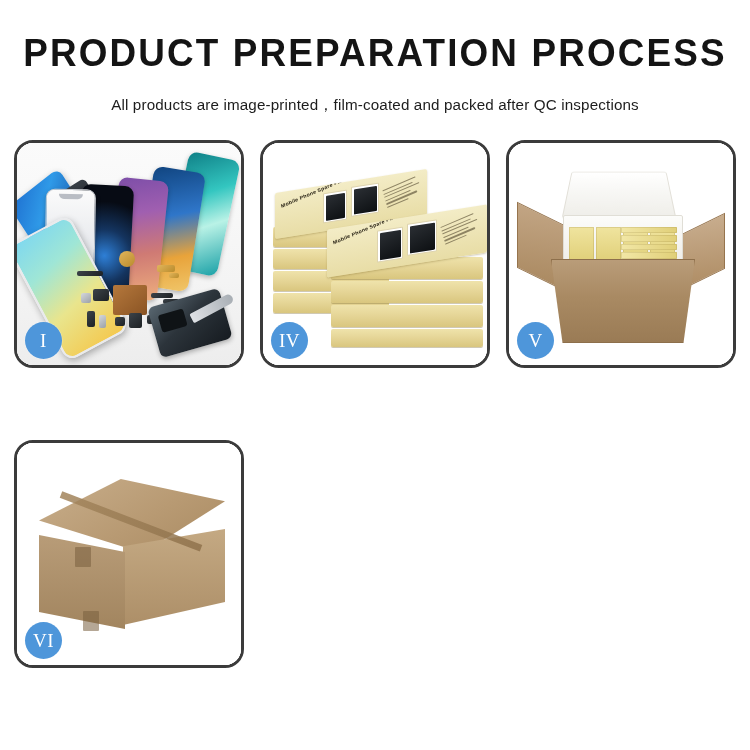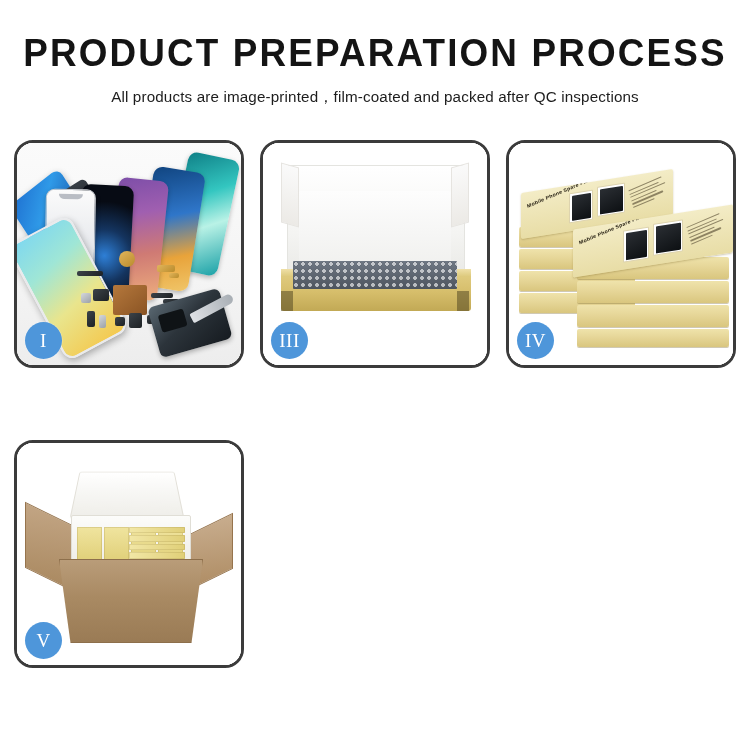--- a/index.html
+++ b/index.html
@@ -25,21 +25,21 @@
     font-family: "Liberation Sans Narrow", "Liberation Sans", sans-serif;
     font-size: 38px;
     font-weight: 700;
     letter-spacing: 2.2px;
     color: #141414;
     line-height: 1.05;
     transform: scaleX(0.97);
     white-space: nowrap;
   }
   .page-subtitle {
-    margin-top: 13px;
+    margin-top: 21px;
     font-size: 15.2px;
     font-weight: 400;
     color: #1d1d1d;
     letter-spacing: 0.15px;
     white-space: nowrap;
   }
 
   
   .grid {
     position: absolute;
@@ -410,36 +410,20 @@
         </div>
 
         <div class="housing"></div>
         <div class="tweezer"></div>
       </div>
     </div>
     <div class="badge">I</div>
   </div>
 
 
-  <div class="panel p3">
-    <div class="panel-inner">
-      <div class="stage">
-        <div class="lid"></div>
-        <div class="lidflapL"></div>
-        <div class="lidflapR"></div>
-        <div class="foamwall"></div>
-        <div class="tray"></div>
-        <div class="trayside"></div>
-        <div class="bubbles"></div>
-        <div class="corner" style="left:18px;top:148px;"></div>
-        <div class="corner" style="right:18px;top:148px;"></div>
-      </div>
-    </div>
-    <div class="badge">III</div>
-  </div>
 
   <div class="panel p4">
     <div class="panel-inner">
       <div class="stage">
         <div class="stack">
 
           <div class="sbox" style="left:2px;  top:62px;  width:116px; height:20px;"></div>
           <div class="sbox" style="left:2px;  top:84px;  width:116px; height:20px;"></div>
           <div class="sbox" style="left:2px;  top:106px; width:116px; height:20px;"></div>
           <div class="sbox" style="left:2px;  top:128px; width:116px; height:20px;"></div>
@@ -509,14 +493,27 @@
             <span></span>
             <span></span>
             <span></span>
         </div>
         <div class="carton"></div>
       </div>
     </div>
     <div class="badge">V</div>
   </div>
 
+  <div class="panel p6">
+    <div class="panel-inner">
+      <div class="stage">
+        <div class="top"></div>
+        <div class="side"></div>
+        <div class="front"></div>
+        <div class="seam"></div>
+        <div class="tapeT" style="left:58px; top:104px;"></div>
+        <div class="tapeT" style="left:66px; top:168px;"></div>
+      </div>
+    </div>
+    <div class="badge">VI</div>
+  </div>
 
 </div>
 
 </body></html>

